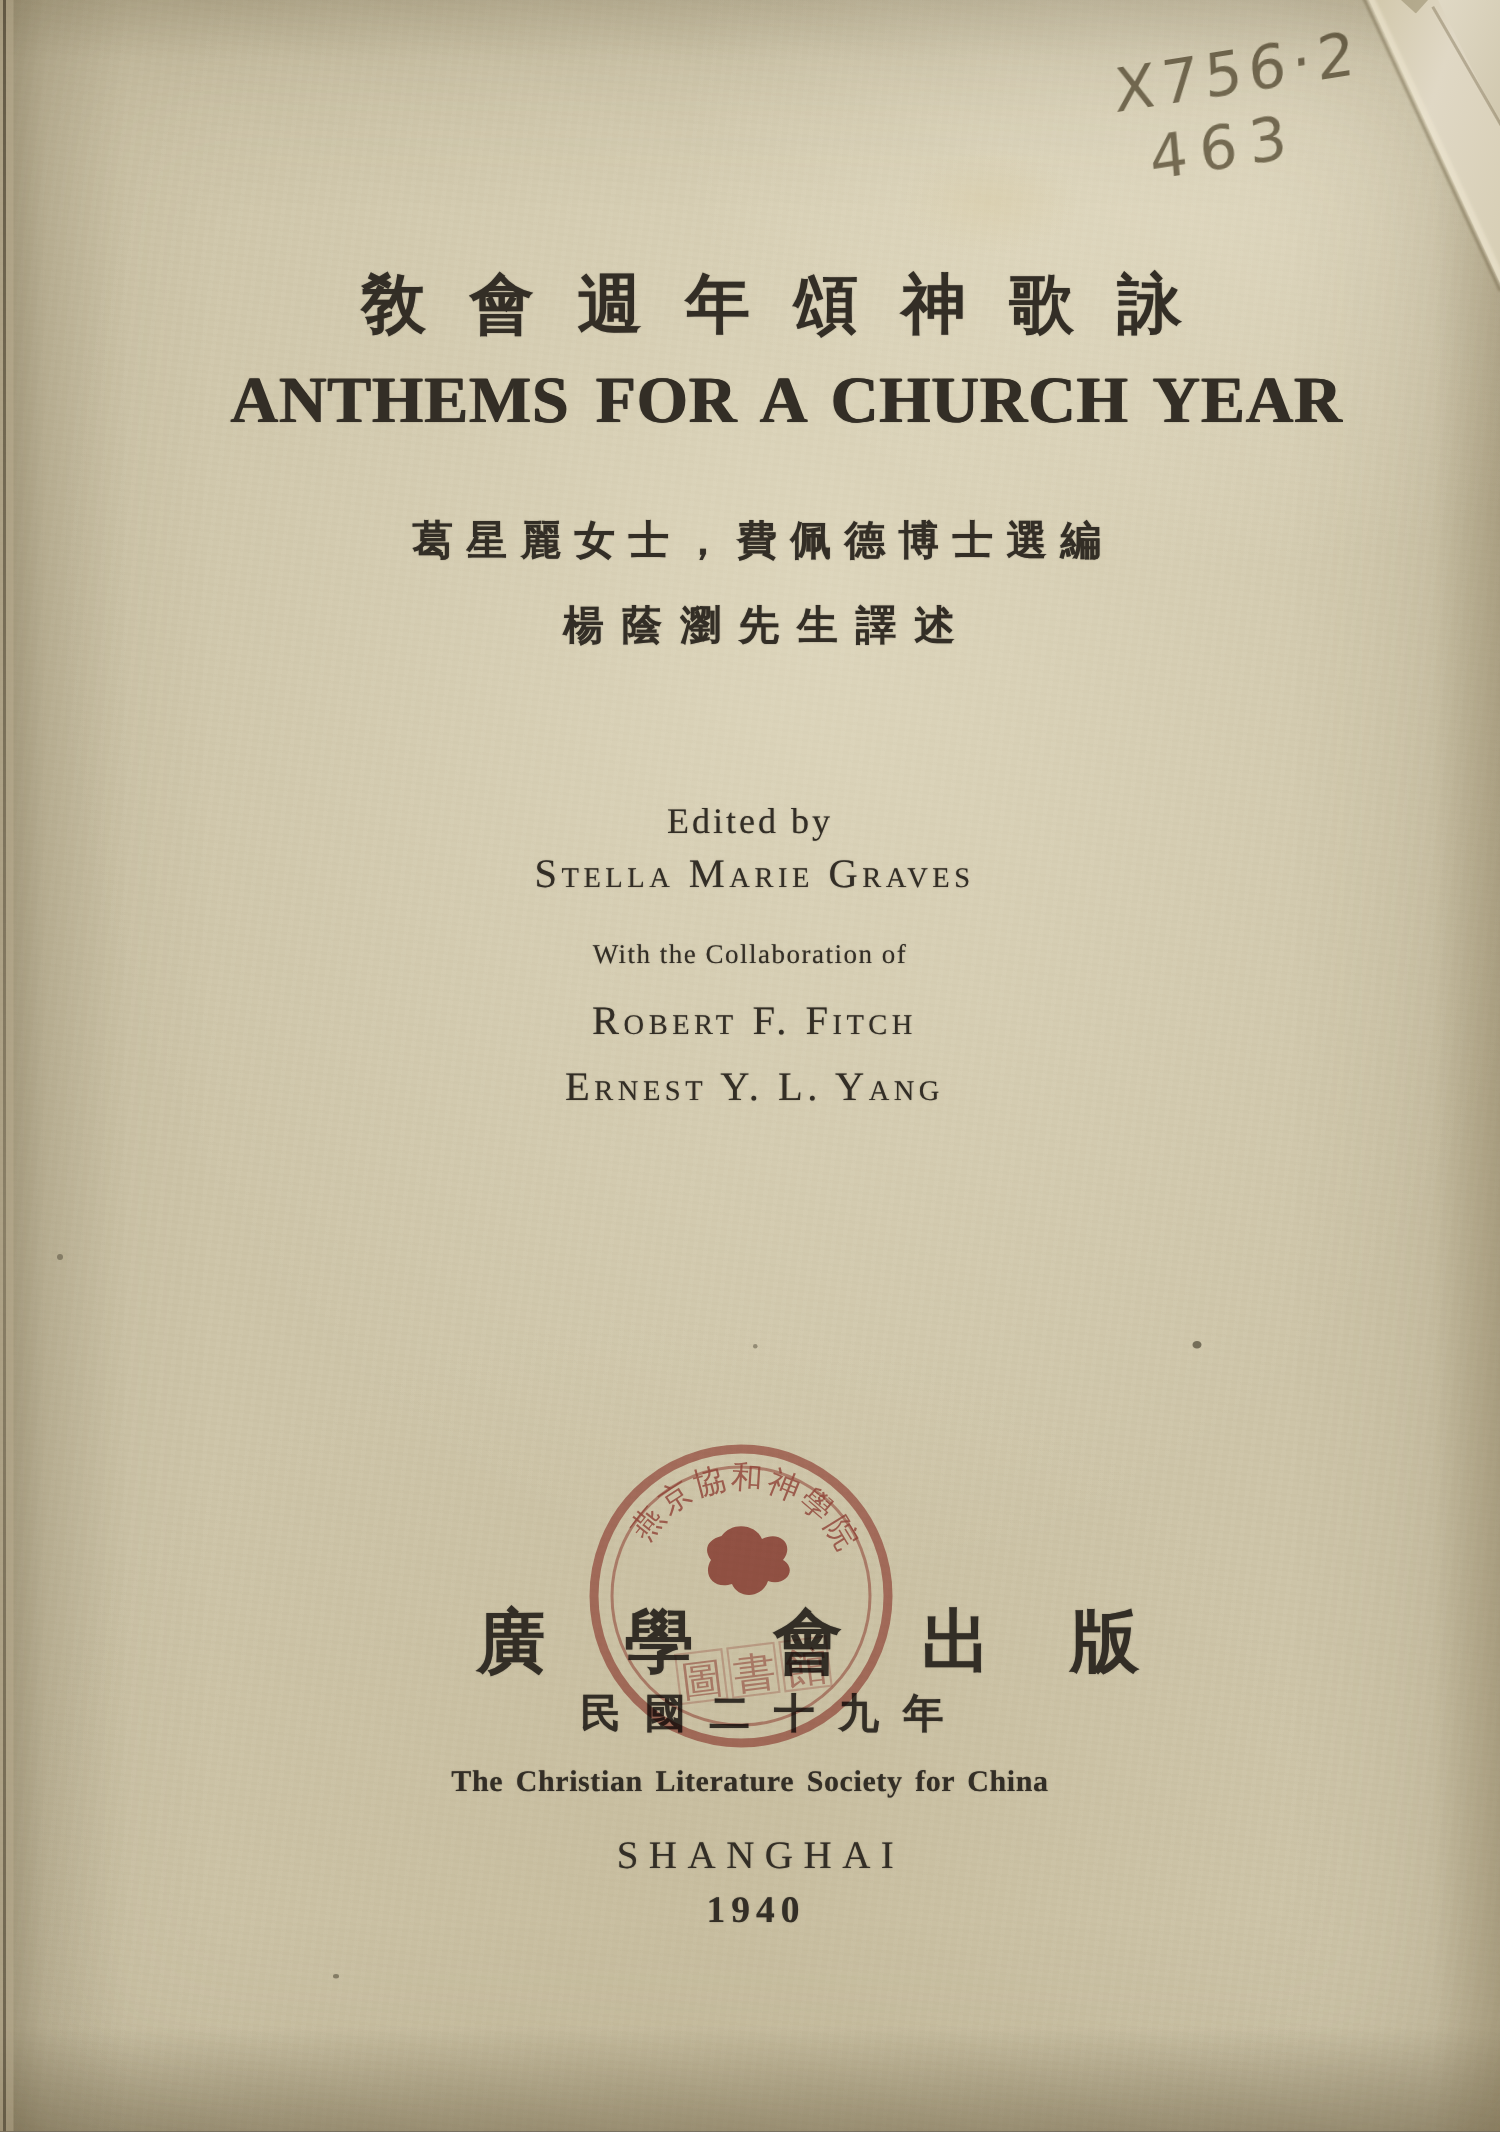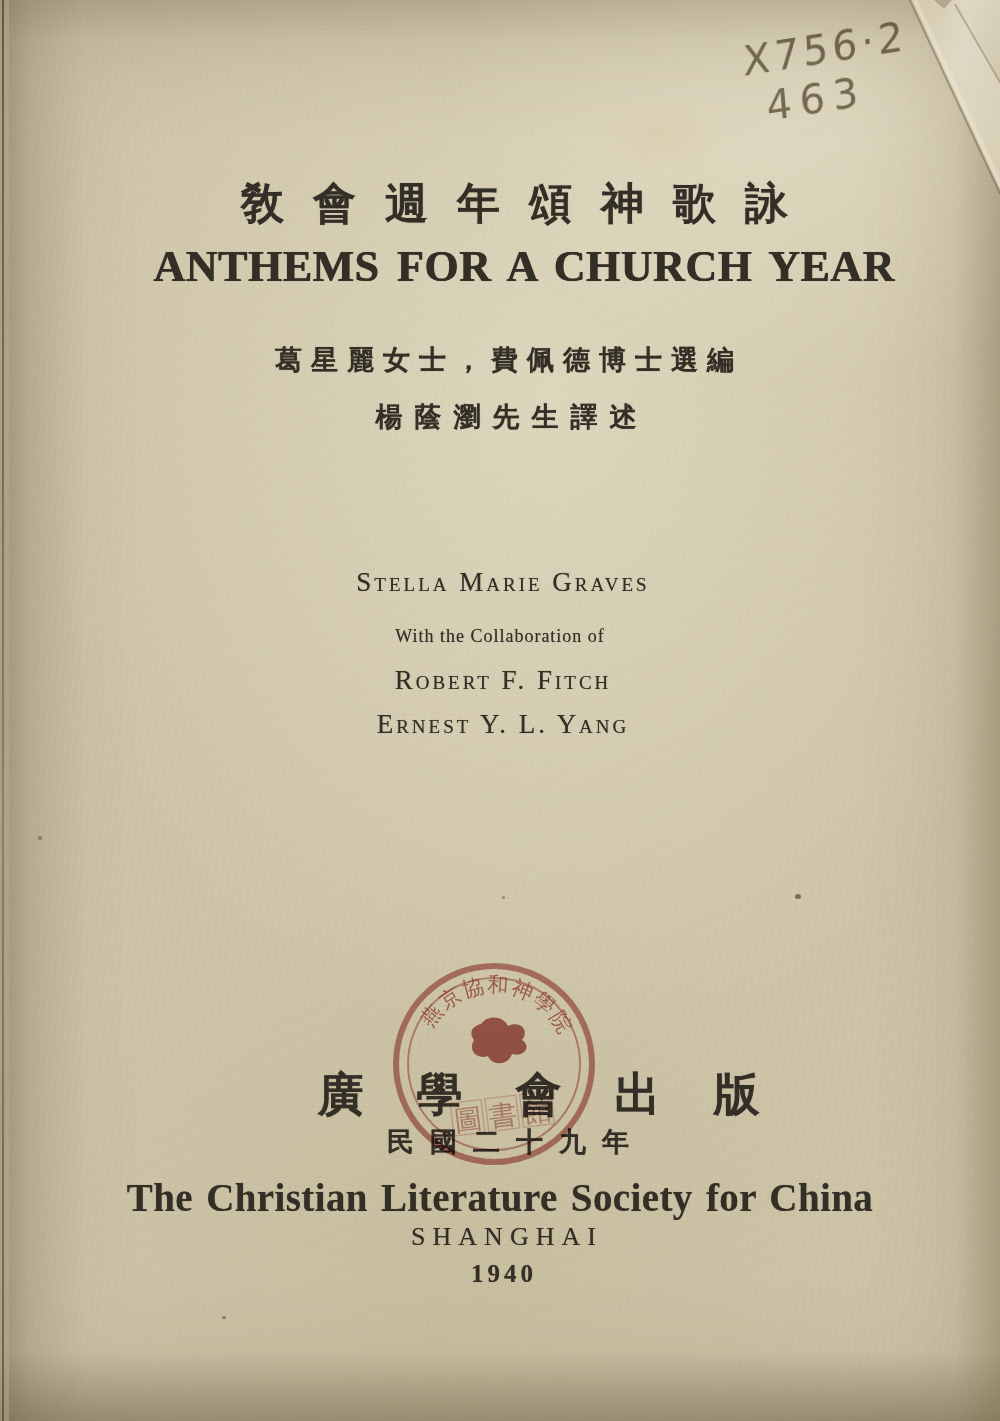--- a/index.html
+++ b/index.html
@@ -67,21 +67,21 @@
   .zh-sub1{top:347px; font-size:27px; letter-spacing:9px;  padding-left:9px;  font-weight:600;}
   .zh-sub2{top:404px; font-size:27px; letter-spacing:12px; padding-left:12px; font-weight:600;}
   .edited-by{top:536px; font-size:24px; letter-spacing:2px;}
   .name-caps{font-variant:small-caps; font-size:27px; letter-spacing:3px; padding-left:3px;}
   .editor{top:569px;}
   .collab-label{top:627px; font-size:18px; letter-spacing:1px;}
   .collab1{top:667px;}
   .collab2{top:711px;}
   .pub-zh{top:1072px; font-size:46px; letter-spacing:53px; padding-left:65px; font-weight:600; z-index:3;}
   .year-zh{top:1129px; font-size:27px; letter-spacing:16px; padding-left:16px; font-weight:700; z-index:3;}
-  .pub-en{top:1178px; font-size:39px; font-weight:700; letter-spacing:.4px; word-spacing:3px;}
+  .pub-en{top:1178px; font-size:20px; font-weight:700; letter-spacing:.4px; word-spacing:3px;}
   .city{top:1224px; font-size:26px; letter-spacing:7px; padding-left:7px;}
   .year-en{top:1261px; font-size:25px; letter-spacing:4px; padding-left:4px; font-weight:600;}
 
   
   .stamp{left:388px; top:958px; width:212px; height:212px; z-index:4;
     mix-blend-mode:multiply; filter:blur(.45px); opacity:.95;}
 </style>
 </head>
 <body>
 
@@ -104,20 +104,21 @@
 
   <div class="abs pencil call1">X756·2</div>
   <div class="abs pencil call2">463</div>
 
   <div class="abs ctr ink zh-title">敎會週年頌神歌詠</div>
   <div class="abs ctr ink en-title">ANTHEMS FOR A CHURCH YEAR</div>
 
   <div class="abs ctr ink zh-sub1">葛星麗女士，費佩德博士選編</div>
   <div class="abs ctr ink zh-sub2">楊蔭瀏先生譯述</div>
 
+  <div class="abs ctr ink edited-by">Edited by</div>
   <div class="abs ctr ink name-caps editor">Stella Marie Graves</div>
   <div class="abs ctr ink collab-label">With the Collaboration of</div>
   <div class="abs ctr ink name-caps collab1">Robert F. Fitch</div>
   <div class="abs ctr ink name-caps collab2">Ernest Y. L. Yang</div>
 
   <div class="abs ctr ink pub-zh">廣學會出版</div>
   <div class="abs ctr ink year-zh">民國二十九年</div>
   <div class="abs ctr ink pub-en">The Christian Literature Society for China</div>
   <div class="abs ctr ink city">SHANGHAI</div>
   <div class="abs ctr ink year-en">1940</div>

